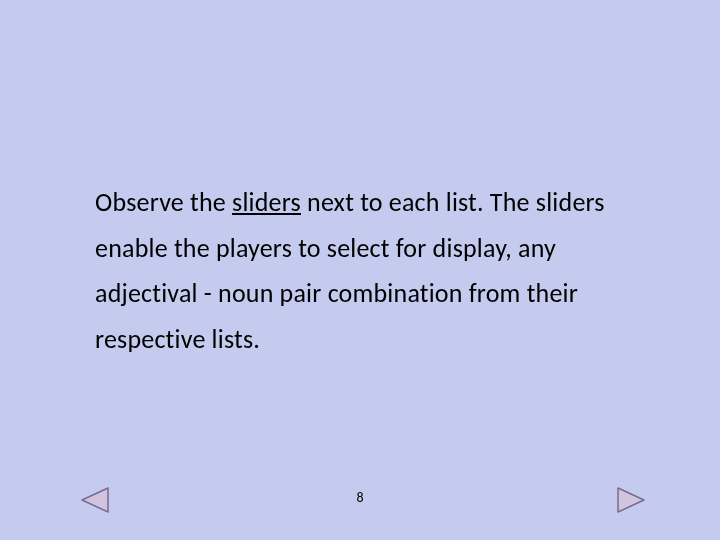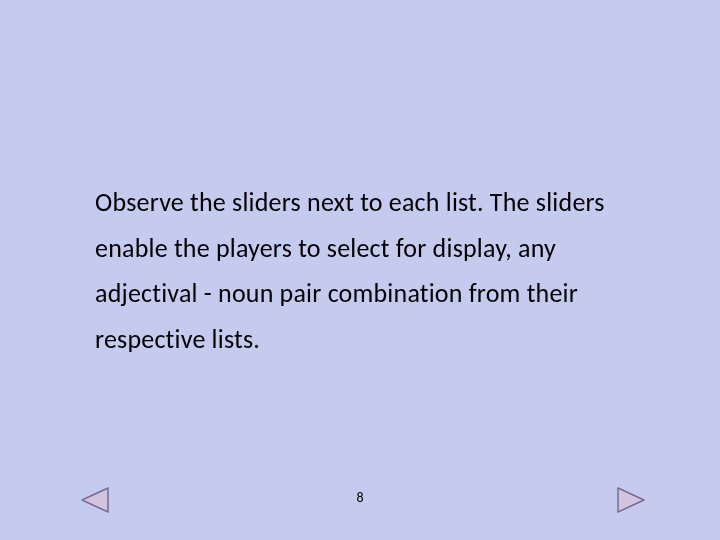--- a/index.html
+++ b/index.html
@@ -15,20 +15,21 @@
       position: absolute;
       left: 95px;
       top: 180px;
       width: 540px;
       font-size: 26px;
       line-height: 1.75;
       color: #000;
       letter-spacing: 0.2px;
     }
     .underline {
+      text-decoration: underline;
       margin-top: 12px;
     }
     .page-number {
       position: absolute;
       left: 0;
       right: 0;
       bottom: 34px;
       text-align: center;
       font-size: 14px;
       color: #000;

